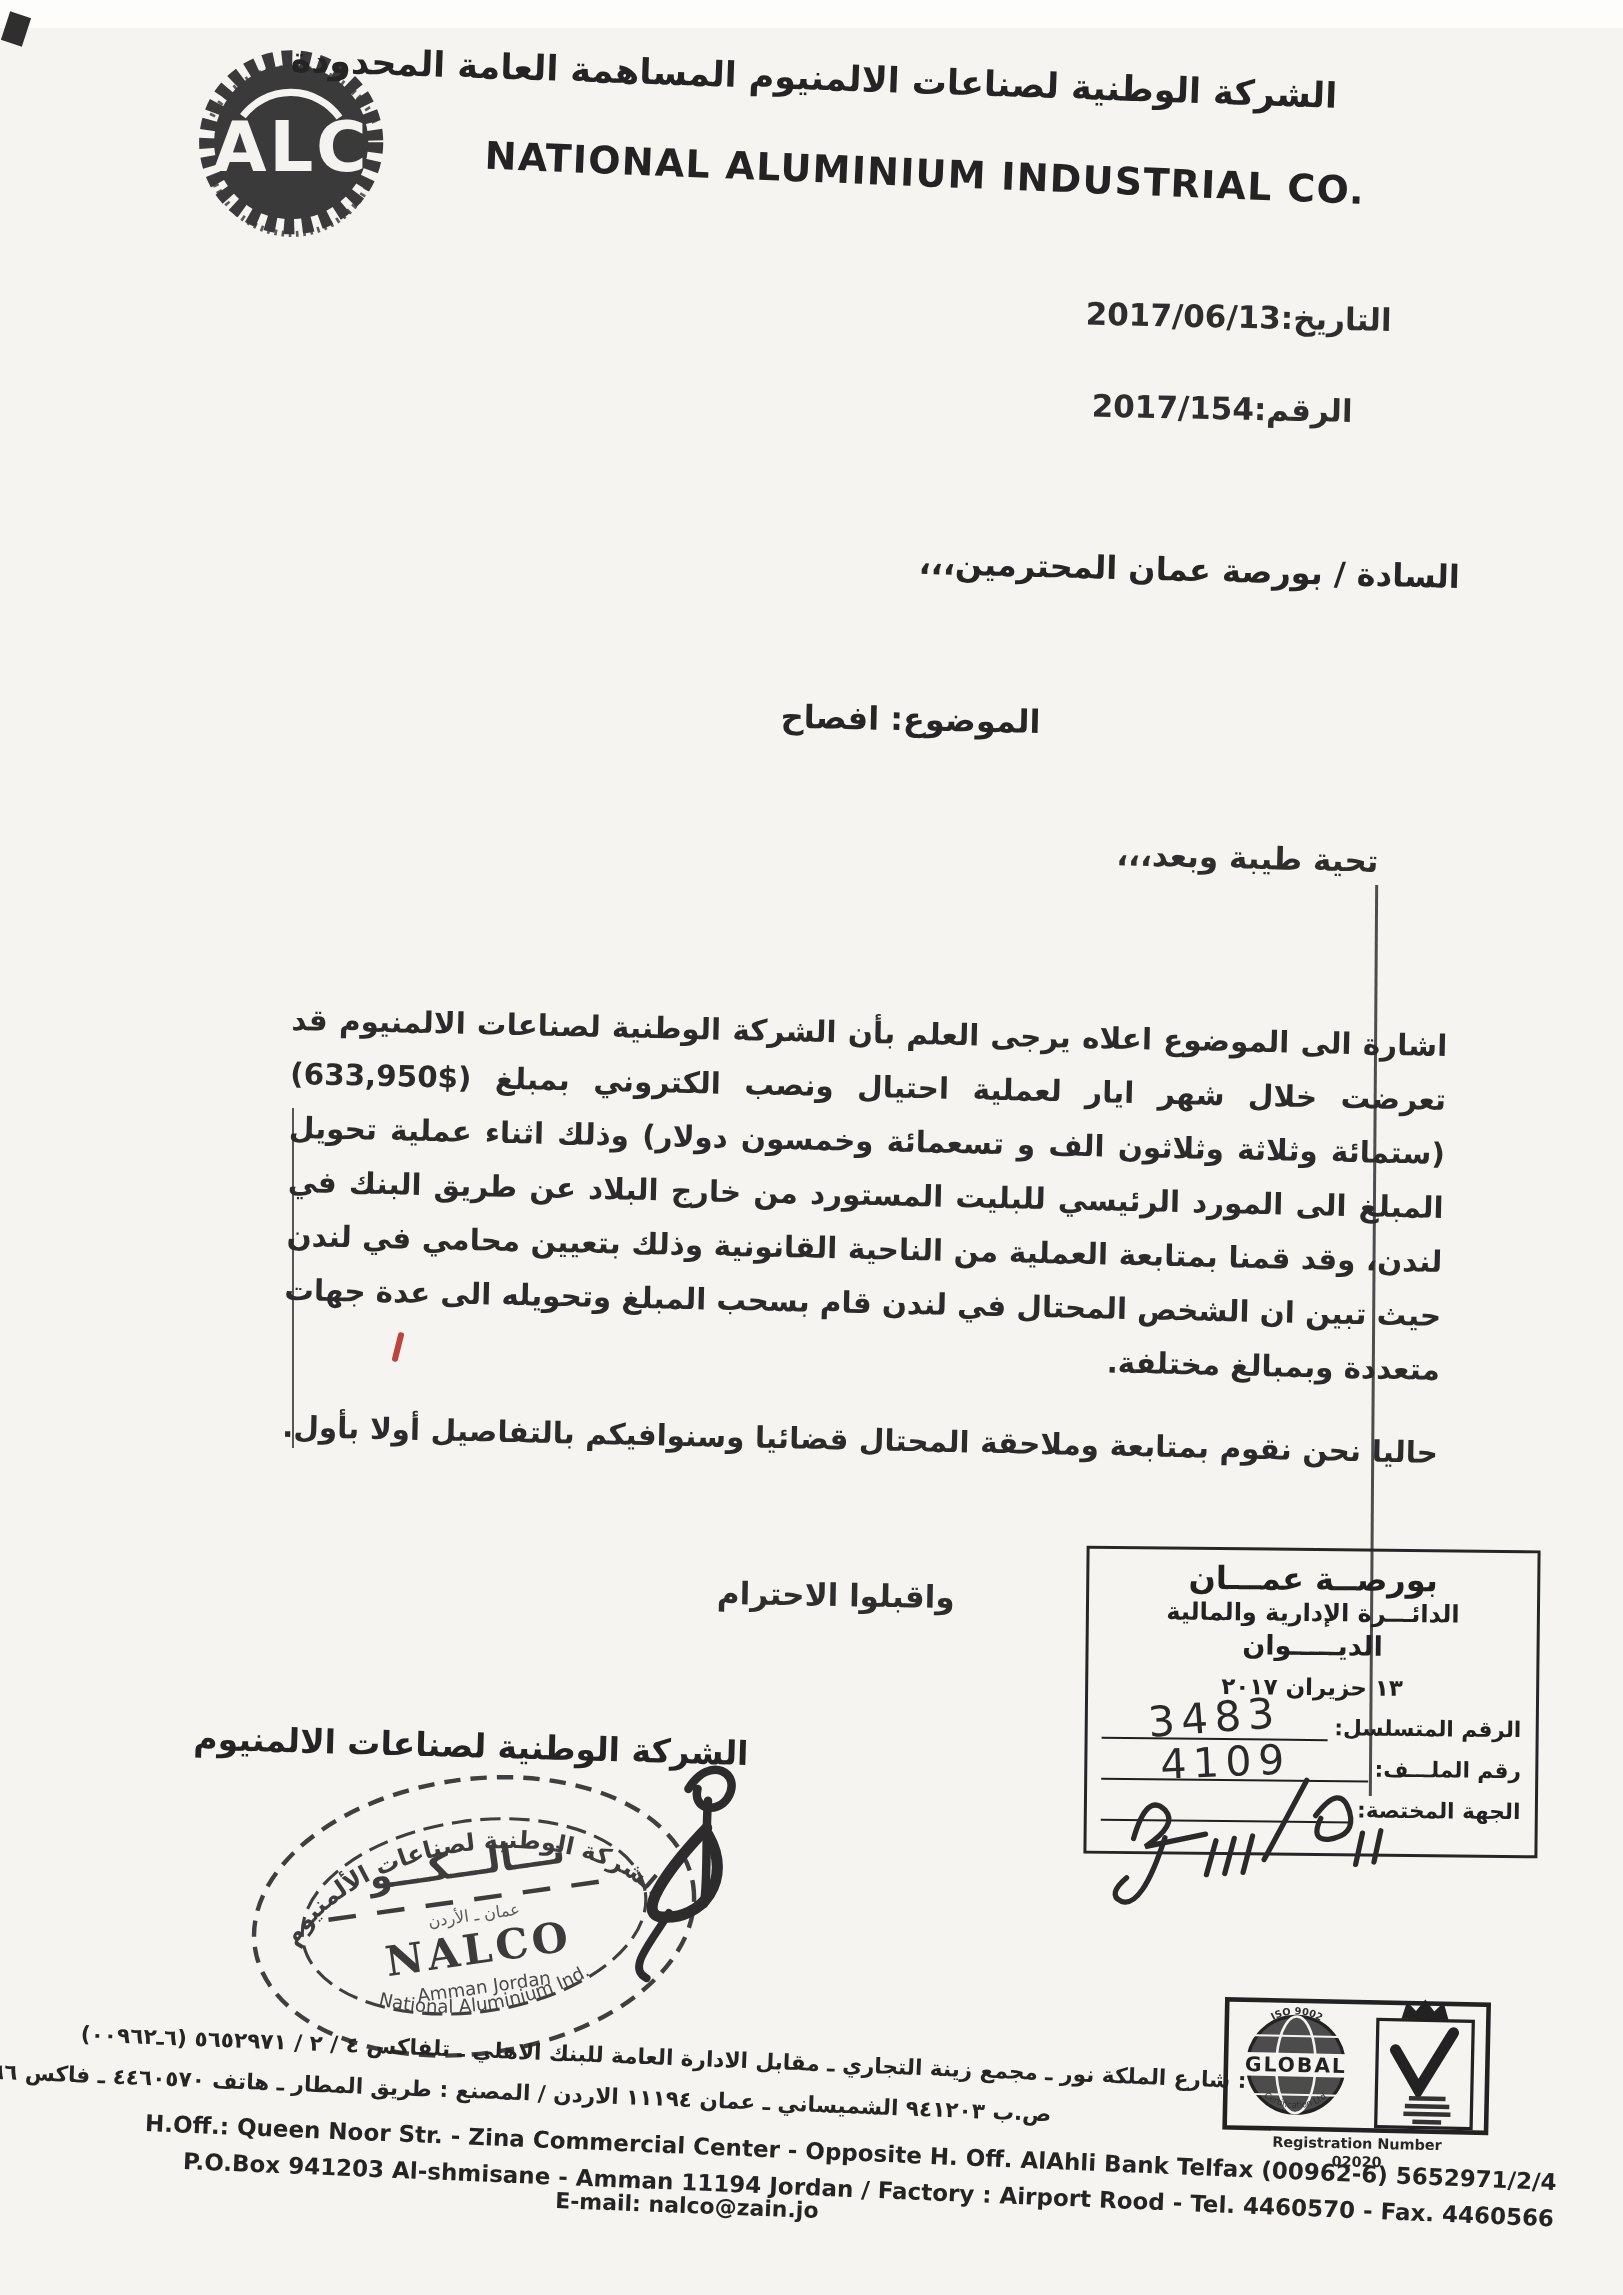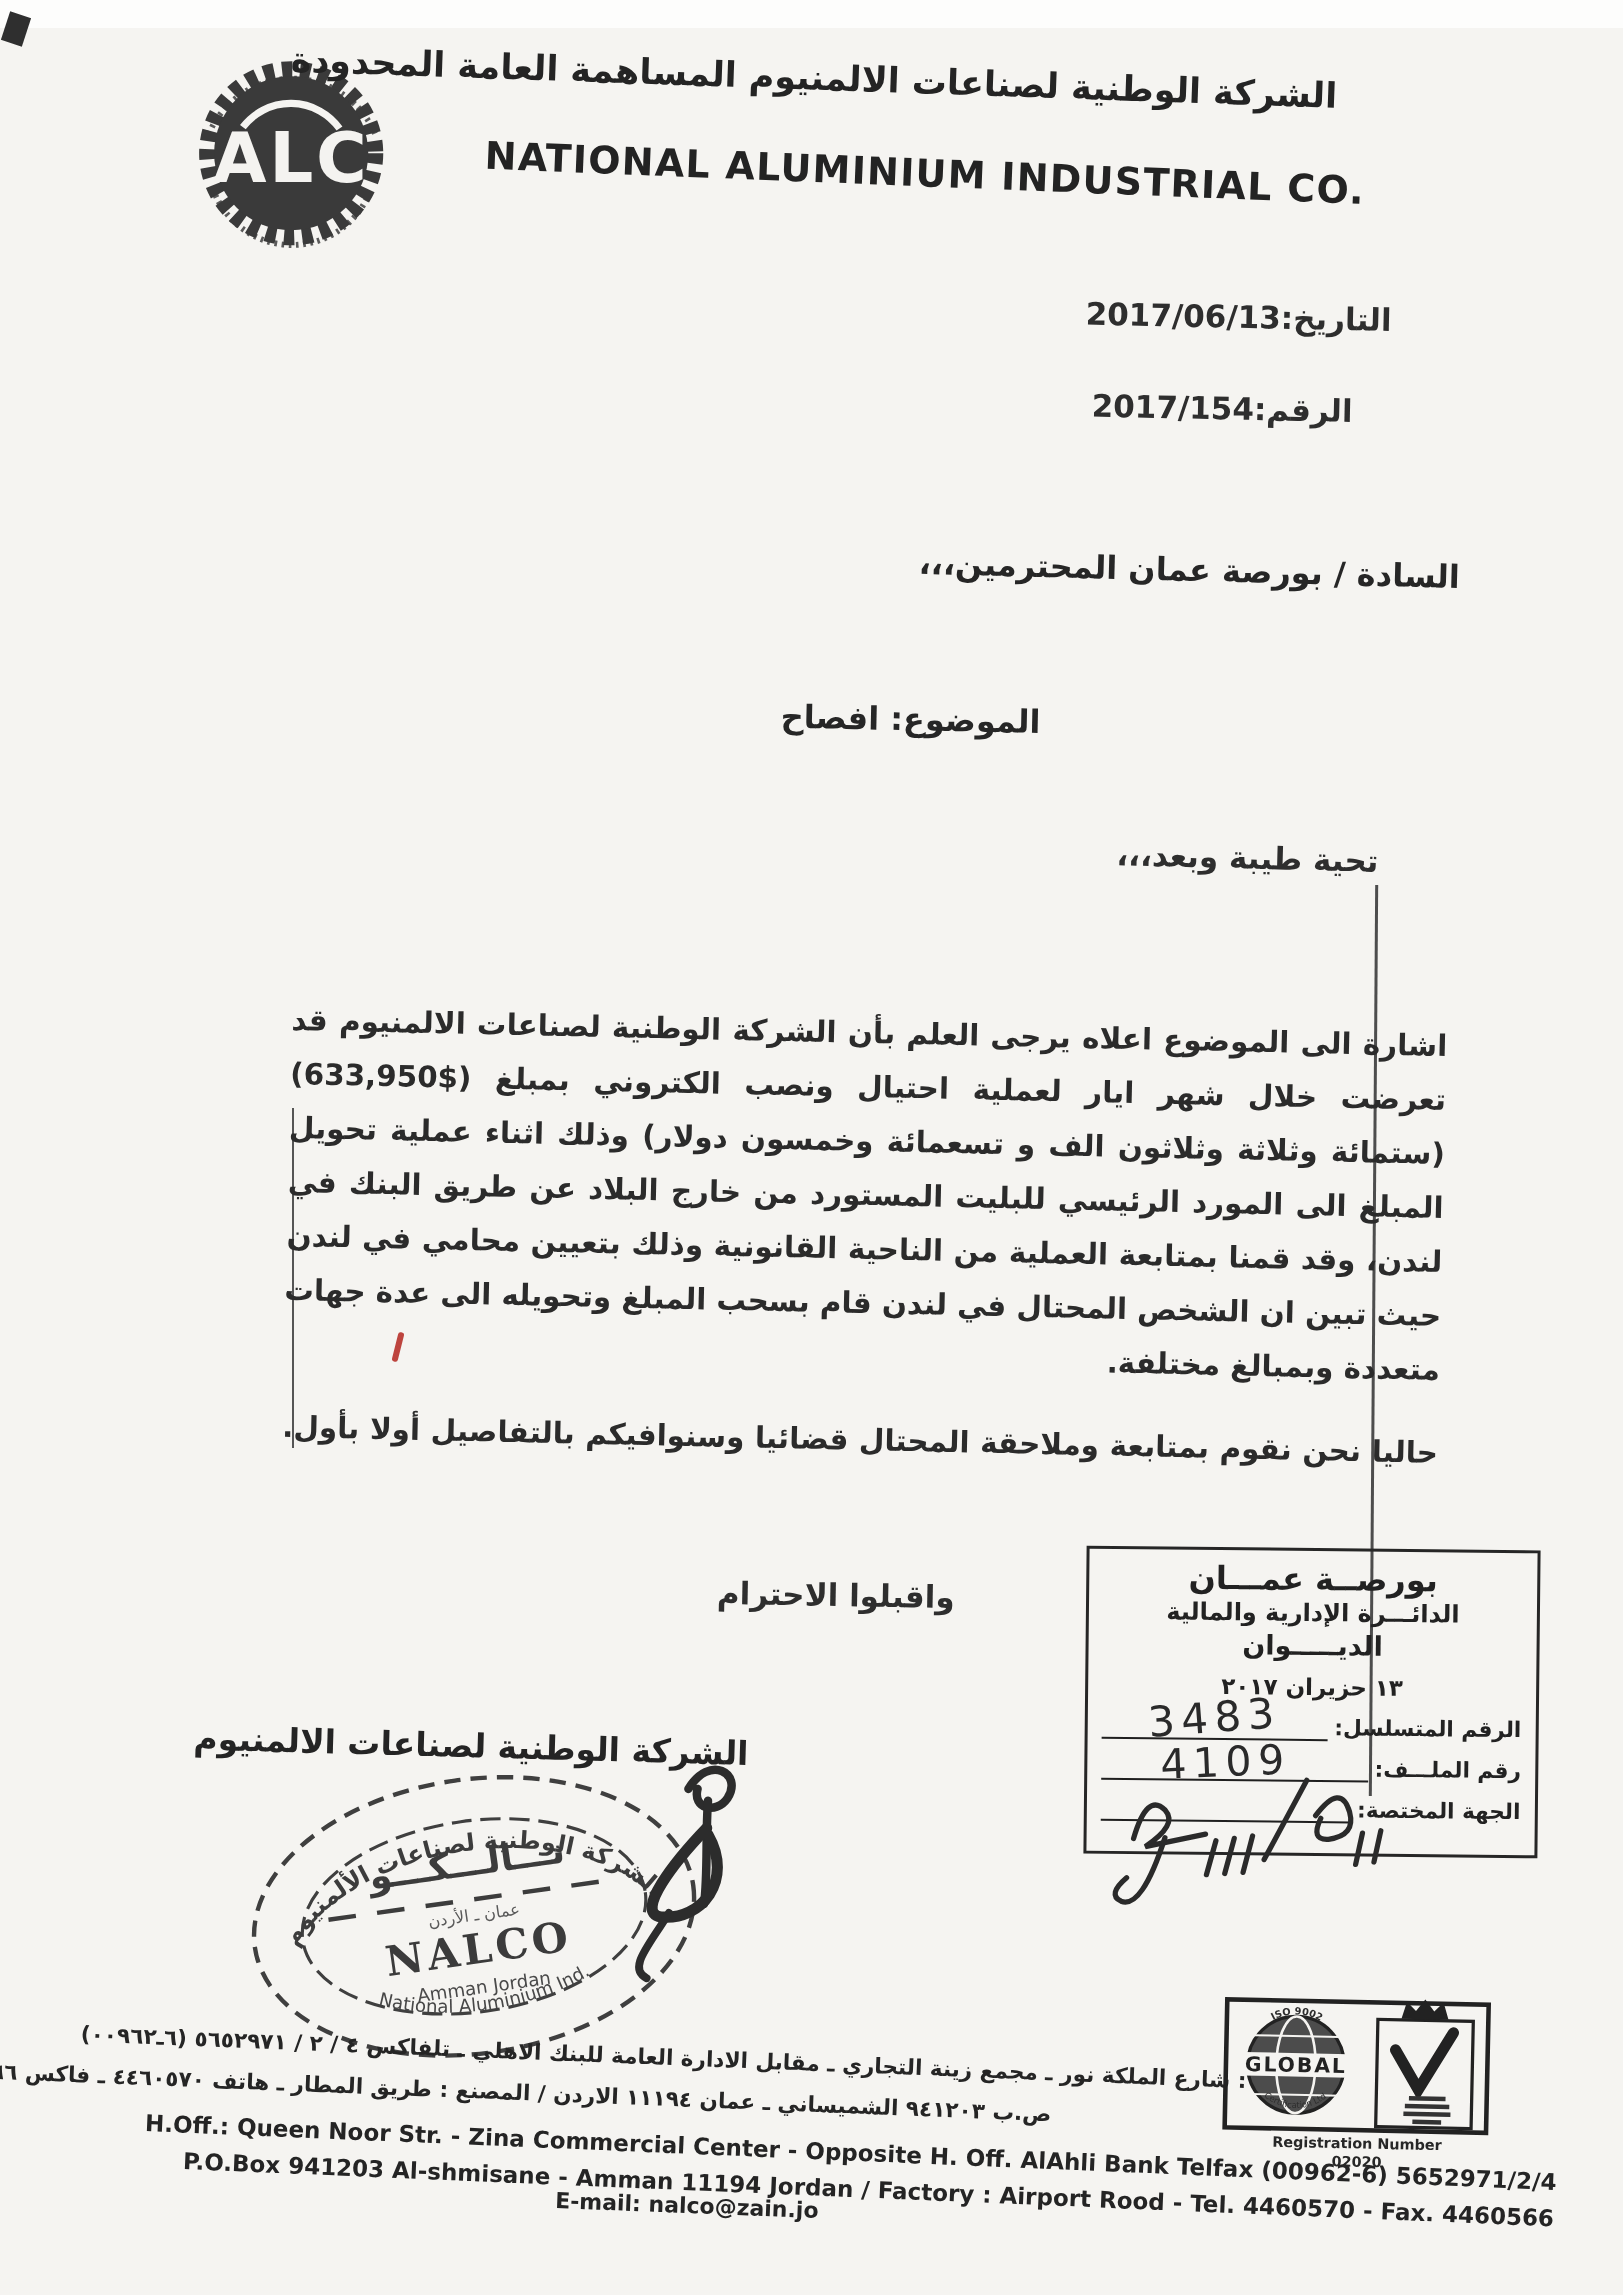--- a/index.html
+++ b/index.html
@@ -79,21 +79,21 @@
     transform:rotate(2.3deg);transform-origin:left center;white-space:nowrap;text-align:right;
     direction:rtl;z-index:3;color:#252525;}
   .f-en1{left:145px;top:2110px;width:1152px;font-size:23px;font-weight:bold;
     transform:rotate(2.4deg);transform-origin:left center;white-space:nowrap;z-index:3;color:#242424;}
   .f-en2{left:183px;top:2148px;width:1073px;font-size:23px;font-weight:bold;
     transform:rotate(2.4deg);transform-origin:left center;white-space:nowrap;z-index:3;color:#242424;}
   .f-email{left:504px;top:2186px;width:366px;font-size:22px;font-weight:bold;text-align:center;
     transform:rotate(2.2deg);transform-origin:left center;white-space:nowrap;z-index:3;color:#242424;}
 
   .cert-wrap{left:1222px;top:1997px;width:288px;height:183px;transform:rotate(1.2deg);z-index:3;}
-  .alc-wrap{left:188px;top:41px;width:209px;height:222px;}
+  .alc-wrap{left:188px;top:30px;width:209px;height:222px;}
 
   .speck1{left:489px;top:144px;width:6.5px;height:6.5px;border-radius:50%;background:#3a3a3a;}
   .speck2{left:5.2px;top:14.4px;width:22px;height:30px;background:#2f2f2f;transform:rotate(18deg);}
 </style>
 </head>
 <body>
 
 <div class="abs top-strip"></div>
 <div class="abs speck2"></div>
 <div class="abs speck1"></div>

